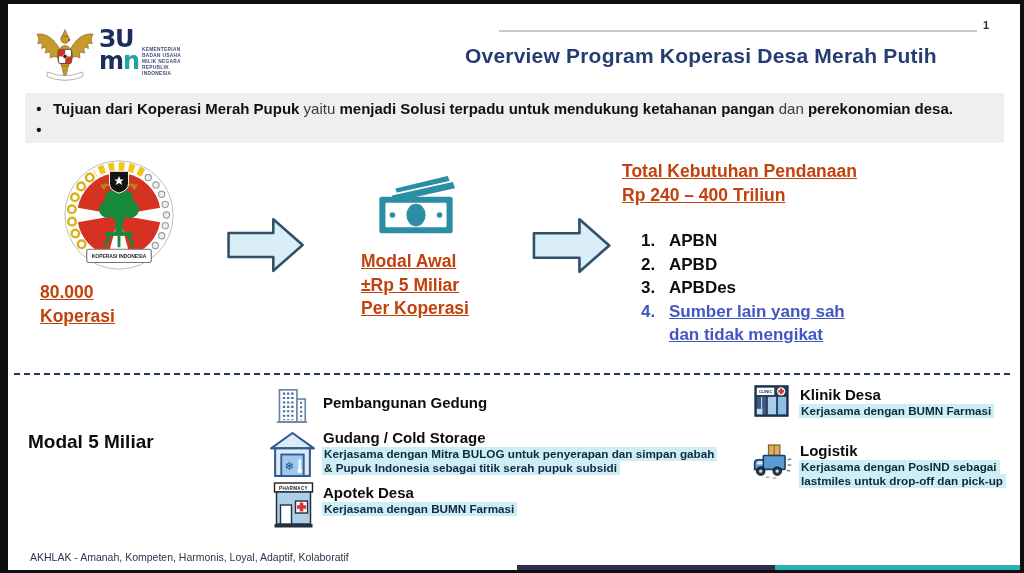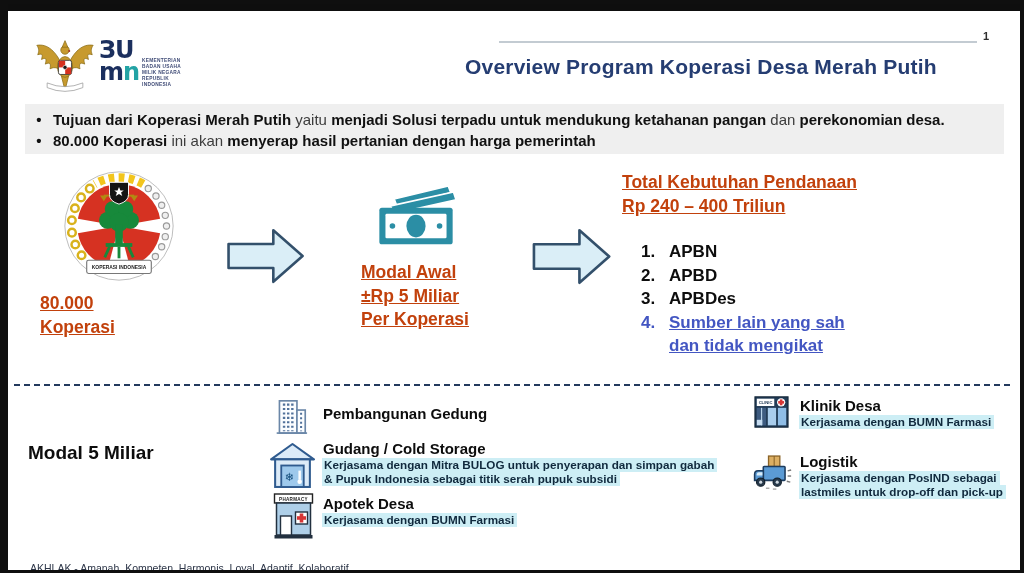--- a/index.html
+++ b/index.html
@@ -1,17 +1,17 @@
 <!DOCTYPE html>
 <html><head>
 <meta charset="utf-8">
 <style>
   html,body{margin:0;padding:0;background:#0e0e0e;font-family:"Liberation Sans",sans-serif;}
   .stage{position:relative;width:1024px;height:573px;overflow:hidden;background:#0e0e0e;}
-  .slide{position:absolute;inset:0;background:#ffffff;margin-top:11px;}
+  .slide{position:absolute;inset:0;background:#ffffff;}
   .abs{position:absolute;}
   .frame{position:absolute;background:#0f0f0f;z-index:60;}
   #f-left{left:0;top:0;width:8px;height:573px}
   #f-top{left:0;top:0;width:1024px;height:4px}
   #f-right{left:1020px;top:0;width:4px;height:573px}
   #f-bottom{left:0;top:570px;width:1024px;height:3px}
 
   
   .bumn-word{left:99px;top:28px;font-family:"DejaVu Sans",sans-serif;font-weight:700;font-size:24px;line-height:22px;letter-spacing:-1px;color:#1b2f5e;}
   .bumn-row2 .n-teal{color:#23a3a5;}
@@ -86,25 +86,24 @@
       <div>INDONESIA</div>
     </div>
 
     <div class="abs head-rule"></div>
     <div class="abs page-num">1</div>
     <div class="abs page-title">Overview Program Koperasi Desa Merah Putih</div>
 
     <div class="abs bullet-box">
       <div class="bullet-row">
         <span class="bullet-dot">•</span>
-        <span><span class="t-bold">Tujuan dari Koperasi Merah Putih</span><span class="t-reg"> yaitu </span><span class="t-bold">menjadi Solusi terpadu untuk mendukung ketahanan pangan</span><span class="t-reg"> dan </span><span class="t-bold">perekonomian desa.</span></span>
+        <span><span class="t-bold">Tujuan dari Koperasi Merah Pupuk</span><span class="t-reg"> yaitu </span><span class="t-bold">menjadi Solusi terpadu untuk mendukung ketahanan pangan</span><span class="t-reg"> dan </span><span class="t-bold">perekonomian desa.</span></span>
       </div>
       <div class="bullet-row">
         <span class="bullet-dot">•</span>
-        <span><span class="t-bold">80.000 Koperasi</span><span class="t-reg"> ini akan </span><span class="t-bold">menyerap hasil pertanian dengan harga pemerintah</span></span>
       </div>
     </div>
 
     <svg class="abs" style="left:62px;top:156px" width="114" height="118" viewBox="0 0 120 124">
       <circle cx="60" cy="62" r="57" fill="#ffffff" stroke="#bbbbbb" stroke-width="1"></circle>
       <path d="M85.5,17.8 A51,51 0 0 0 34.5,17.8" fill="none" stroke="#f2c51d" stroke-width="9" stroke-dasharray="6 4.5"></path>
       <g fill="none" stroke="#d9b21c" stroke-width="2.6">
         <circle cx="29.2" cy="22.6" r="4"></circle>
           <circle cx="20.1" cy="31.9" r="4"></circle>
           <circle cx="13.6" cy="43.3" r="4"></circle>

